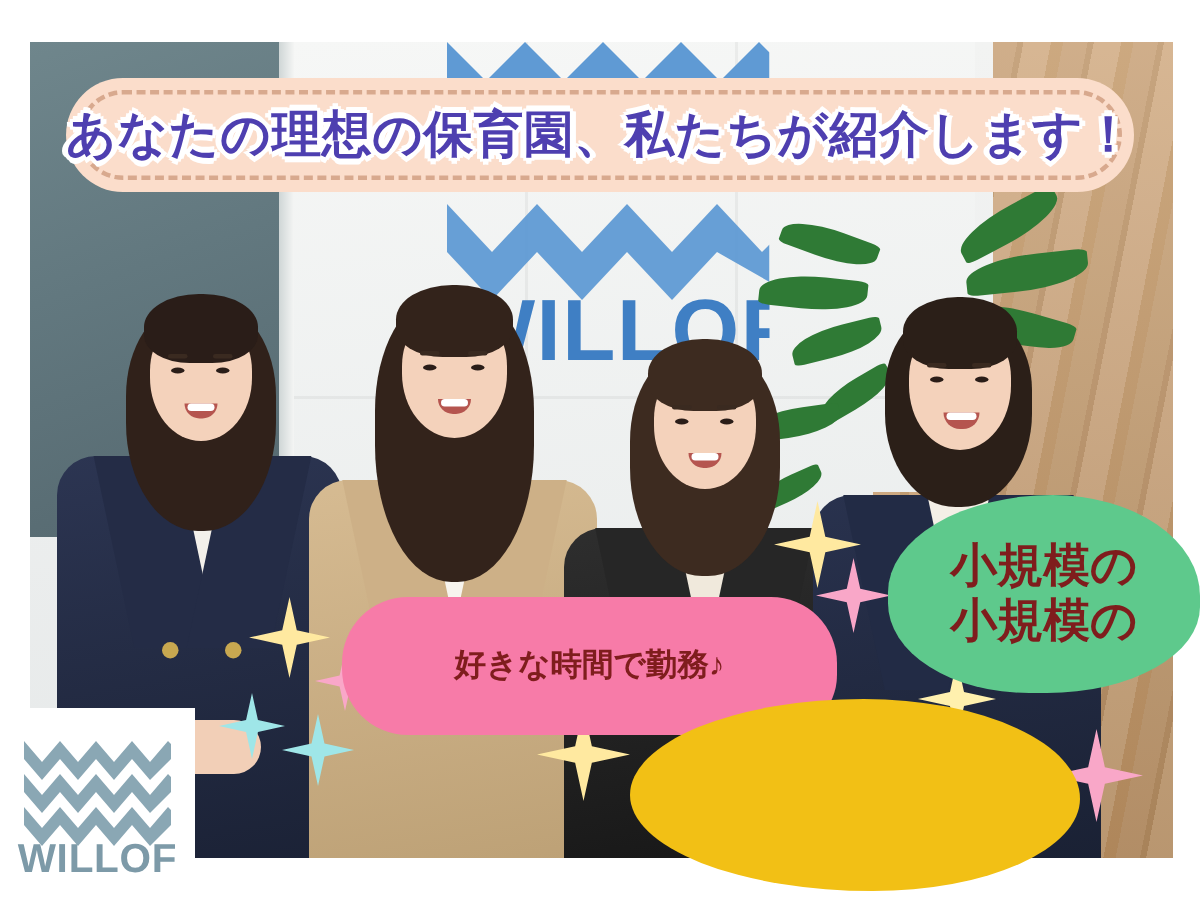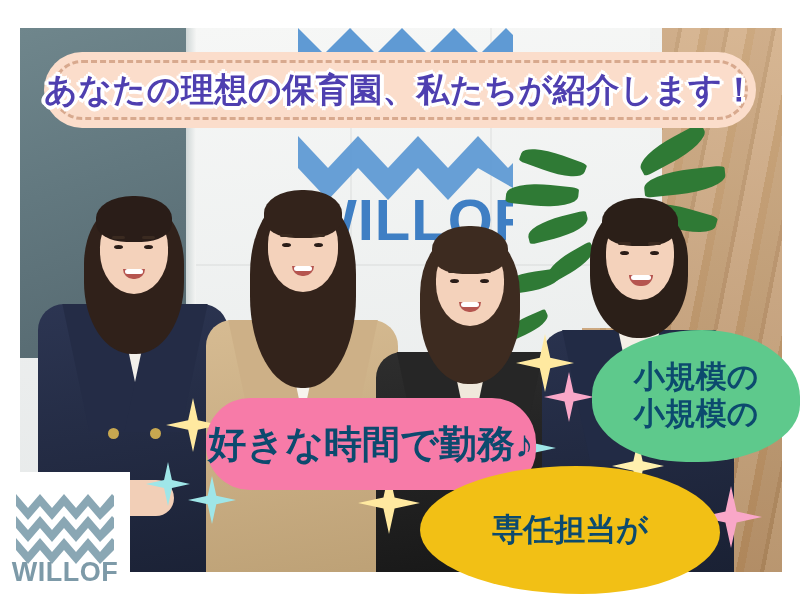--- a/index.html
+++ b/index.html
@@ -61,26 +61,26 @@
   .banner-text{position:absolute;left:0;right:0;top:50%;transform:translateY(-50%);
           font-size:33px;font-weight:700;color:#4e3fb0;letter-spacing:.5px;
           -webkit-text-stroke:0px;
           text-shadow:
             3px 0 #fff, -3px 0 #fff, 0 3px #fff, 0 -3px #fff,
             2px 2px #fff, -2px 2px #fff, 2px -2px #fff, -2px -2px #fff,
             4px 0 #fff, -4px 0 #fff, 0 4px #fff, 0 -4px #fff;}
 
   
   .bubble{position:absolute;display:flex;align-items:center;justify-content:center;
-          color:#0c4a6e;font-weight:600;text-align:center;line-height:1.18;}
+          color:#7f1d1d;font-weight:600;text-align:center;line-height:1.18;}
 
   .bub-green{left:592px;top:330px;width:208px;height:132px;background:#5ec98c;
              border-radius:56% 50% 52% 48% / 52% 54% 46% 48%;font-size:31px;}
-  .bub-pink{left:206px;top:398px;width:330px;height:92px;background:#f77ba8;
-             border-radius:44px 44px 40px 44px;font-size:38px;}
+  .bub-pink{left:228px;top:398px;width:330px;height:92px;background:#f77ba8;
+             border-radius:44px 44px 40px 44px;font-size:21px;}
   .bub-blue{left:136px;top:472px;width:282px;height:118px;background:#74cbf4;
              border-radius:52% 48% 48% 52% / 54% 50% 50% 46%;font-size:31px;}
   .bub-yellow{left:420px;top:466px;width:300px;height:128px;background:#f2c015;
              border-radius:52% 48% 46% 54% / 50% 52% 48% 50%;font-size:31px;}
 
   .bub-green span,.bub-pink span,.bub-blue span,.bub-yellow span{display:block;}
 
   
   .spark{position:absolute;
      clip-path:polygon(50% 0%,59% 41%,100% 50%,59% 59%,50% 100%,41% 59%,0% 50%,41% 41%);}
@@ -231,21 +231,20 @@
     </div>
   </div>
 
   <div class="bubble bub-pink" style="background: rgb(247, 123, 168);">
     <span>好きな時間で勤務♪</span>
   </div>
 
 
   <div class="bubble bub-yellow" style="background: rgb(242, 192, 21);">
     <div>
-      <span>専任担当が</span>
     </div>
   </div>
 
   <div class="banner" style="background: rgb(251, 221, 203);">
     <div class="dash" style="border-color: rgb(216, 169, 142);"></div>
     <div class="banner-text" style="color: rgb(78, 63, 176);">あなたの理想の保育園、私たちが紹介します！</div>
   </div>
 
   <div class="logobox">
     <svg width="98" height="76" viewBox="0 0 98 76">

